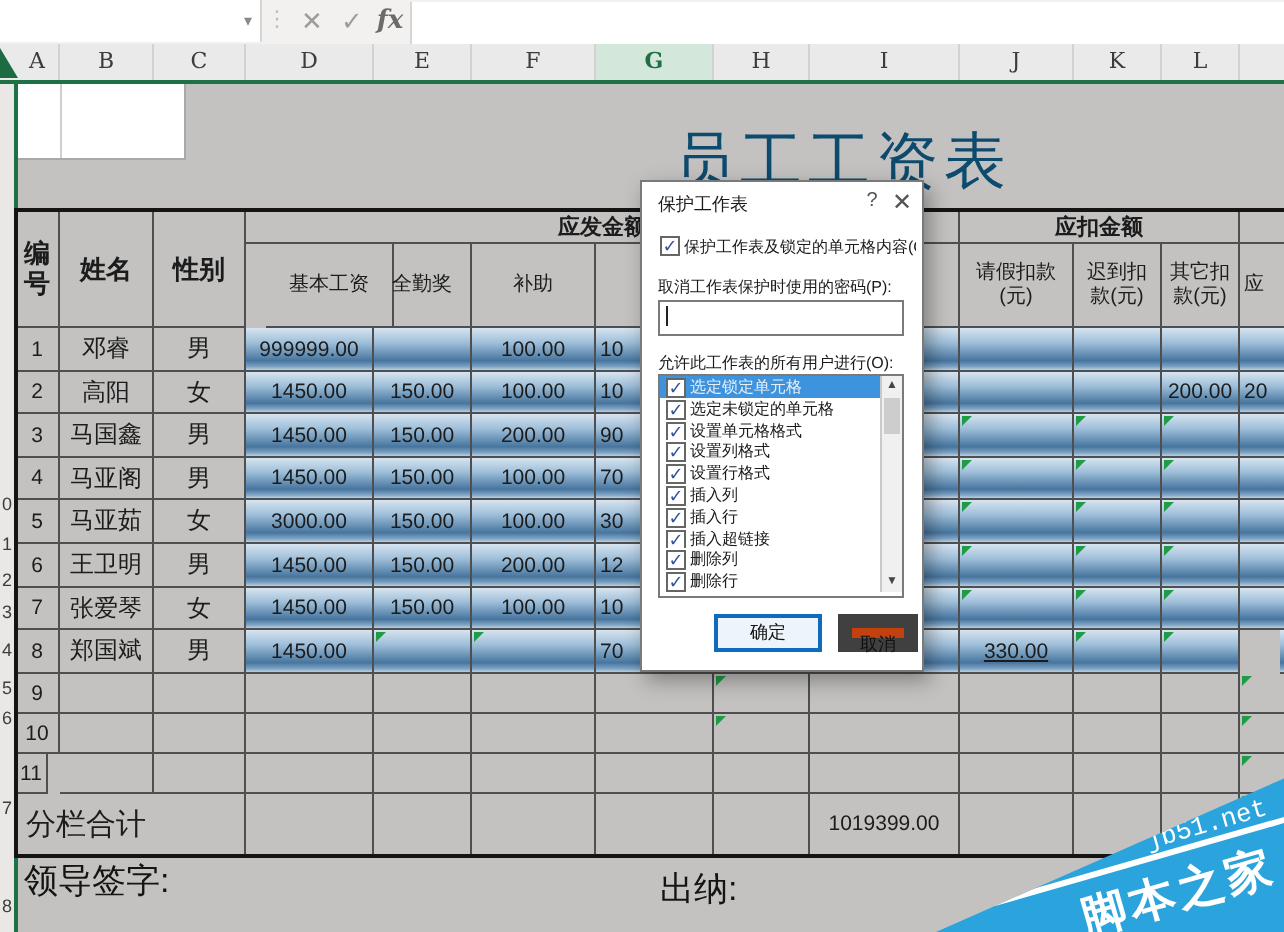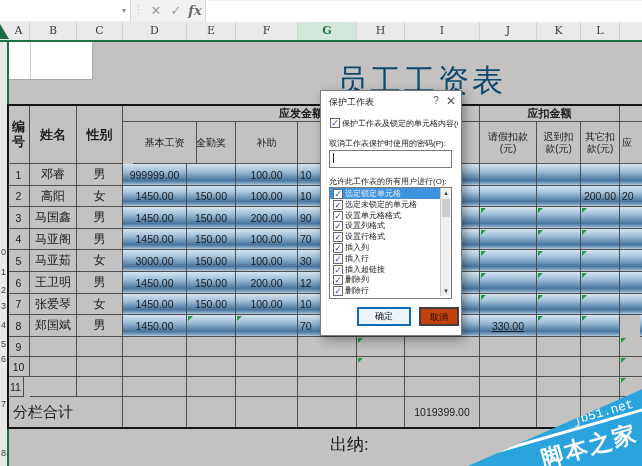--- a/index.html
+++ b/index.html
@@ -60,21 +60,21 @@
   #allow-label{position:absolute;left:8px;top:85px;white-space:nowrap}
   #perm-list{position:absolute;left:8px;top:96px;width:121px;height:110px;background:#fff;border:1px solid #7a7a7a;overflow:hidden}
   .perm{position:absolute;left:0;width:110px;height:11px;line-height:11px;white-space:nowrap;overflow:hidden}
   .perm .pcb{position:absolute;left:3px;top:1px}
   .perm .ptxt{position:absolute;left:15px;top:0}
   .perm.sel{background:#3e93de;color:#e8eef5}
   #scrollbar{position:absolute;right:0;top:0;width:10px;height:108px;background:#f0f0f0;border-left:1px solid #c9c9c9}
   .sarrow{position:absolute;left:0;width:10px;height:10px;text-align:center;font-size:6px;color:#444;line-height:10px}
   #sthumb{position:absolute;left:1px;top:11px;width:8px;height:18px;background:#cdcdcd}
   .dlg-btn{position:absolute;top:216px;height:19px;box-sizing:border-box;background:#c2410c;
-    border:2px solid #404040;font-size:9px;text-align:center;line-height:17px;color:#111}
+    border:7px solid #404040;font-size:9px;text-align:center;line-height:17px;color:#111}
   #btn-ok{left:36px;width:54px;border:2px solid #0f6cbd;background:#eef4fb;line-height:15px}
   #btn-cancel{left:98px;width:40px}
   
   #wm{left:468px;top:386px;width:174px;height:80px;background:#2ba3dc;
     clip-path:polygon(0% 100%,100% 4%,100% 100%)}
   #wm-top{position:absolute;right:8px;top:19px;color:#fff;font-family:"Liberation Mono",monospace;
     font-size:13px;transform:rotate(-16deg)}
   #wm-stripe{position:absolute;right:-12px;top:42px;width:160px;height:3px;background:#fff;transform:rotate(-16deg)}
   #wm-main{position:absolute;right:3px;top:45px;color:#fff;font-size:23px;font-weight:bold;
     letter-spacing:2px;transform:rotate(-16deg)}
@@ -322,20 +322,21 @@
       <div class="tri" style="left: 188px; top: 274px; width: 0px; height: 0px;"></div>
       <div class="tri" style="left: 237px; top: 274px; width: 0px; height: 0px;"></div>
       <div class="tri" style="left: 358px; top: 296px; width: 0px; height: 0px;"></div>
       <div class="tri" style="left: 358px; top: 316px; width: 0px; height: 0px;"></div>
       <div class="tri" style="left: 621px; top: 296px; width: 0px; height: 0px;"></div>
       <div class="tri" style="left: 621px; top: 316px; width: 0px; height: 0px;"></div>
       <div class="tri" style="left: 621px; top: 336px; width: 0px; height: 0px;"></div>
       <div class="tri" style="left: 621px; top: 356px; width: 0px; height: 0px;"></div>
     </div>
   <div id="tbl-frame"></div>
+  <div id="sign-label">领导签字:</div>
   <div id="cashier-label">出纳:</div>
 </div>
 
 <div class="abs" id="dlg">
   <div id="dlg-title">保护工作表</div>
   <div class="dlg-sysbtn" id="dlg-help">?</div>
   <div class="dlg-sysbtn" id="dlg-close">✕</div>
   <div class="cbx" style="left:9px;top:27px">✓</div>
   <div id="cb1-label">保护工作表及锁定的单元格内容(C)</div>
   <div id="pwd-label">取消工作表保护时使用的密码(P):</div>

